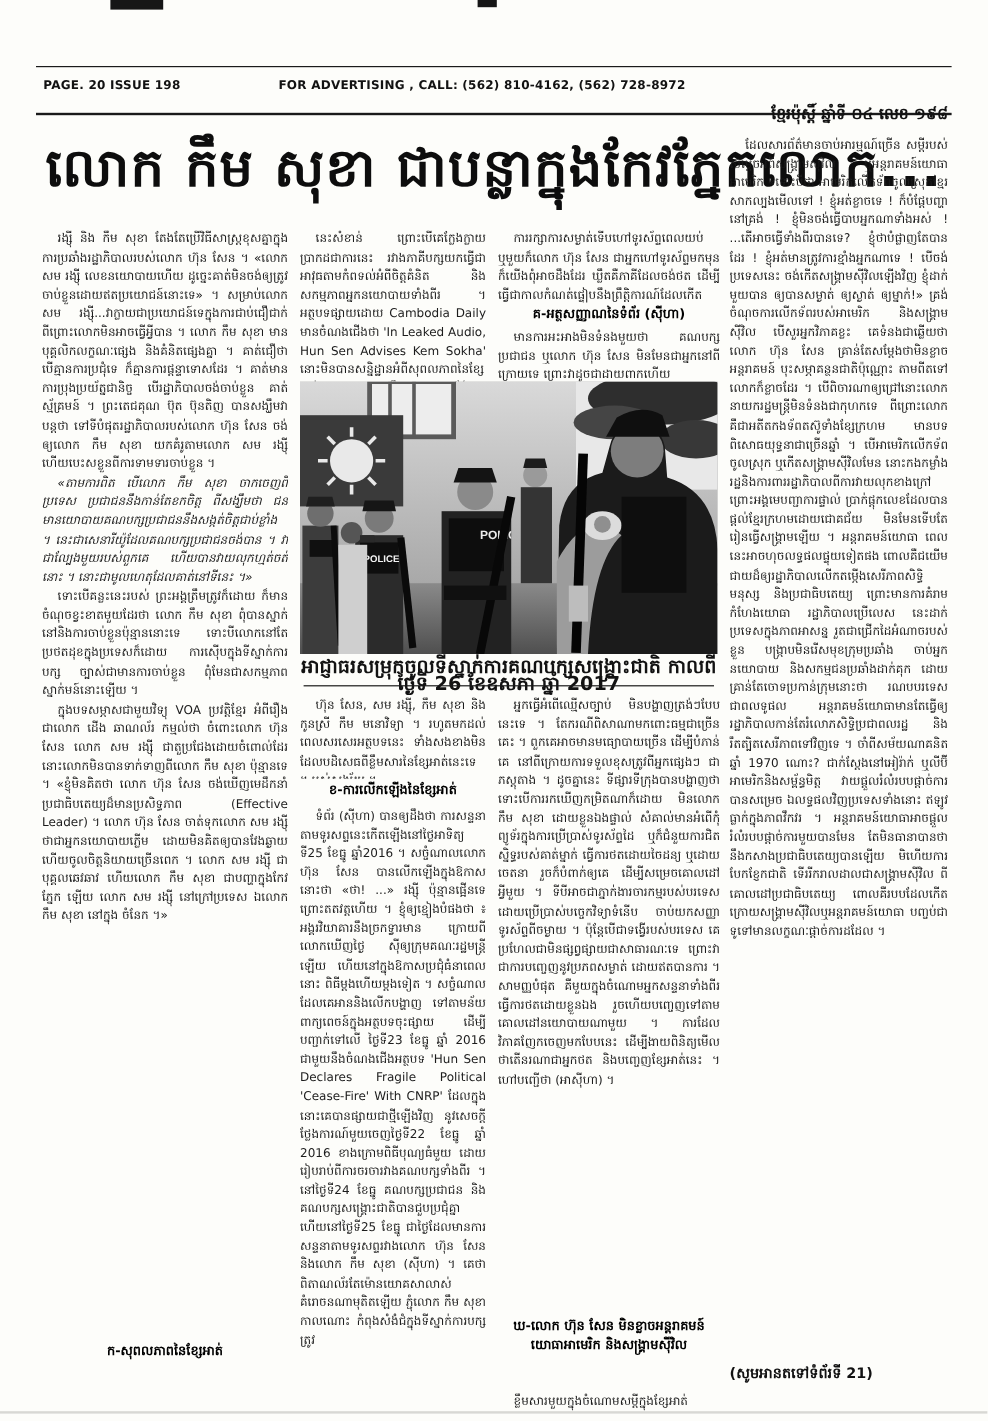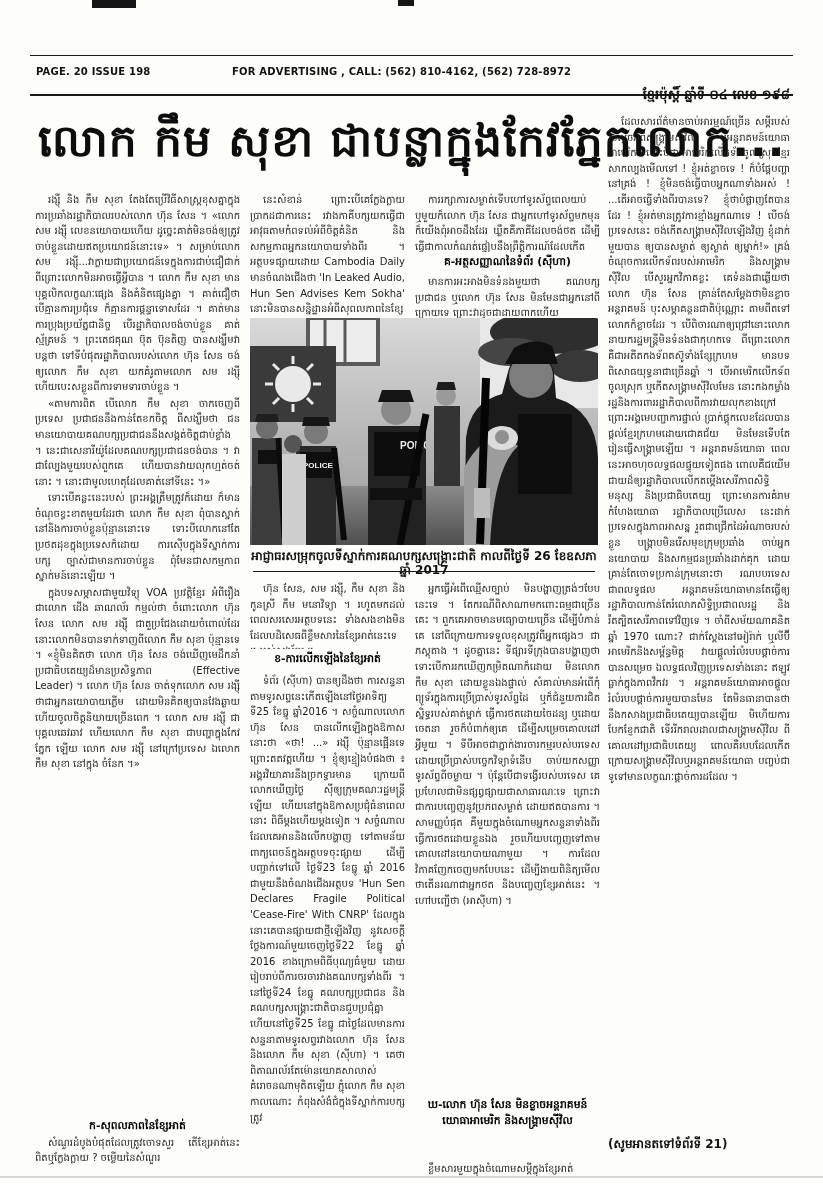--- a/index.html
+++ b/index.html
@@ -12,23 +12,23 @@
   .rule{position:absolute;background:#1a1a1a;}
   .hdr-text{font-weight:bold;font-size:10px;white-space:nowrap;letter-spacing:0.2px;}
   .khmer-date{font-weight:bold;font-size:13px;white-space:nowrap;margin-top:24px;}
   .headline{
     font-weight:800;font-size:44px;line-height:74px;white-space:nowrap;
     letter-spacing:1px;color:#0d0d0d;
   }
   .block{position:absolute;overflow:hidden;}
   .para{margin:0 0 1px 0;text-align:justify;text-indent:13px;
     font-size:10px;line-height:15.6px;color:#1c1c1c;}
-  .para.italic{}
+  .para.italic{font-style:italic;}
   .para.subhead{text-align:center;text-indent:0;font-weight:bold;font-size:10.8px;color:#000;}
-  .caption{font-size:12px;font-weight:600;text-align:center;line-height:14px;}
+  .caption{font-size:16px;font-weight:600;text-align:center;line-height:14px;}
   .artifact{position:absolute;background:#161616;}
   .photo-frame{position:absolute;left:250px;top:318px;width:348px;height:227px;
     background:#bdbdbd;overflow:hidden;}
   .continuation{font-weight:bold;font-size:12px;text-align:left;}
 </style>
 </head>
 <body>
 
 <div class="artifact" style="left:92px;top:0;width:44px;height:8px;"></div>
 <div class="artifact" style="left:398px;top:0;width:16px;height:6px;"></div>
@@ -43,21 +43,20 @@
 <div class="abs headline" style="left:38px;top:104px;width:560px;height:80px;">លោក កឹម សុខា ជាបន្លាក្នុងកែវភ្នែកលោក...</div>
 
 <div class="block" style="left:35px;top:192px;width:205px;height:926px;">
     <p class="para body">រង្ស៊ី និង កឹម សុខា តែងតែប្រើវិធីសាស្ត្រខុសគ្នាក្នុងការប្រឆាំងរដ្ឋាភិបាលរបស់លោក ហ៊ុន សែន ។ «លោក សម រង្ស៊ី លេខនយោបាយហើយ ដូច្នេះគាត់មិនចង់ឲ្យត្រូវចាប់ខ្លួនដោយឥតប្រយោជន៍នោះទេ» ។ សម្រាប់លោក សម រង្ស៊ី...វាក្លាយជាប្រយោជន៍ទេក្នុងការជាប់ជឿជាក់ ពីព្រោះលោកមិនអាចធ្វើអ្វីបាន ។ លោក កឹម សុខា មានបុគ្គលិកលក្ខណៈផ្សេង និងគំនិតផ្សេងគ្នា ។ គាត់ជឿថា បើគ្មានការប្រជុំទេ ក៏គ្មានការផ្ដន្ទាទោសដែរ ។ គាត់មានការប្រុងប្រយ័ត្នជានិច្ច បើរដ្ឋាភិបាលចង់ចាប់ខ្លួន គាត់ស្ម័គ្រមន៍ ។ ព្រះតេជគុណ ប៊ុត ប៊ុនតិញ បានសង្ឃឹមវាបន្តថា ទៅទីបំផុតរដ្ឋាភិបាលរបស់លោក ហ៊ុន សែន ចង់ឲ្យលោក កឹម សុខា យកគំរូតាមលោក សម រង្ស៊ី ហើយបេះសខ្លួនពីការទាមទារចាប់ខ្លួន ។</p>
     <p class="para italic">«តាមការពិត បើលោក កឹម សុខា ចាកចេញពីប្រទេស ប្រជាជននឹងកាន់តែខកចិត្ត ពីសង្ឃឹមថា ជនមានយោបាយគណបក្សប្រជាជននឹងសង្កត់ចិត្តជាប់ខ្លាំង ។ នេះជាសេនារីយ៉ូដែលគណបក្សប្រជាជនចង់បាន ។ វាជាល្បែងមួយរបស់ពួកគេ ហើយបានវាយលុកហ្មត់ចត់នោះ ។ នោះជាមូលហេតុដែលគាត់នៅទីនេះ ។»</p>
     <p class="para body">ទោះបើគន្លះនេះរបស់ ព្រះអង្គត្រឹមត្រូវក៏ដោយ ក៏មានចំណុចខ្វះខាតមួយដែរថា លោក កឹម សុខា ពុំបានស្នាក់នៅនិងការចាប់ខ្លួនប៉ុន្មាននោះទេ ទោះបីលោកនៅតែប្រថតដុខក្នុងប្រទេសក៏ដោយ ការស៊ើបក្នុងទីស្នាក់ការបក្ស ច្បាស់ជាមានការចាប់ខ្លួន ពុំមែនជាសកម្មភាពស្នាក់មន៍នោះឡើយ ។</p>
     <p class="para body">ក្នុងបទសម្ភាសជាមួយវិទ្យុ VOA ប្រវត្តិខ្មែរ អំពីរឿងជាលោក ដើង ឆាណល័រ កម្មល់ថា ចំពោះលោក ហ៊ុន សែន លោក សម រង្ស៊ី ជាតួប្រជែងដោយចំពោល់ដែរ នោះលោកមិនបានទាក់ទាញពីលោក កឹម សុខា ប៉ុន្មានទេ ។ «ខ្ញុំមិនគិតថា លោក ហ៊ុន សែន ចង់ឃើញមេដឹកនាំប្រជាធិបតេយ្យដ៏មានប្រសិទ្ធភាព (Effective Leader) ។ លោក ហ៊ុន សែន ចាត់ទុកលោក សម រង្ស៊ី ថាជាអ្នកនយោបាយភ្លើម ដោយមិនគិតឲ្យបានវែងឆ្ងាយ ហើយចូលចិត្តនិយាយច្រើនពេក ។ លោក សម រង្ស៊ី ជាបុគ្គលឆេវឆាវ ហើយលោក កឹម សុខា ជាបញ្ហាក្នុងកែវភ្នែក ឡើយ លោក សម រង្ស៊ី នៅក្រៅប្រទេស ឯលោក កឹម សុខា នៅក្នុង ចំនែក ។»</p>
   </div>
 <div class="block" style="left:35px;top:1118px;width:205px;height:48px;">
     <p class="para subhead">ក-សុពលភាពនៃខ្សែអាត់</p>
-    <p class="para body">សំណួរដំបូងបំផុតដែលត្រូវចោទសួរ តើខ្សែអាត់នេះពិតឬក្លែងក្លាយ ? ចម្លើយនៃសំណួរ</p>
   </div>
 
 <div class="block" style="left:250px;top:192px;width:155px;height:126px;">
     <p class="para body">នេះសំខាន់ ព្រោះបើគេក្លែងក្លាយ ប្រាកដជាការនេះ រវាងភាគីបក្សយកធ្វើជាអាវុធតាមកំពទល់អំពីចិត្តគំនិត និងសកម្មភាពអ្នកនយោបាយទាំងពីរ ។ អត្ថបទផ្សាយដោយ Cambodia Daily មានចំណងជើងថា 'In Leaked Audio, Hun Sen Advises Kem Sokha' នោះមិនបានសន្និដ្ឋានអំពីសុពលភាពនៃខ្សែអាត់នេះទេ ដោយឃ្លឹះអត្ថបទសារព័ត៌មានដែលគេផ្សាយ</p>
   </div>
 <div class="block" style="left:250px;top:581px;width:155px;height:68px;">
     <p class="para body">ហ៊ុន សែន, សម រង្ស៊ី, កឹម សុខា និងកូនស្រី កឹម មនោវិទ្យា ។ រហូតមកដល់ពេលសរសេរអត្ថបទនេះ ទាំងសងខាងមិនដែលបដិសេធពីខ្លឹមសារនៃខ្សែអាត់នេះទេ ។ អស់សង្ស័យ ។</p>
   </div>
 <div class="block" style="left:250px;top:651px;width:155px;height:18px;">
     <p class="para subhead">ខ-ការលើកឡើងនៃខ្សែអាត់</p>

